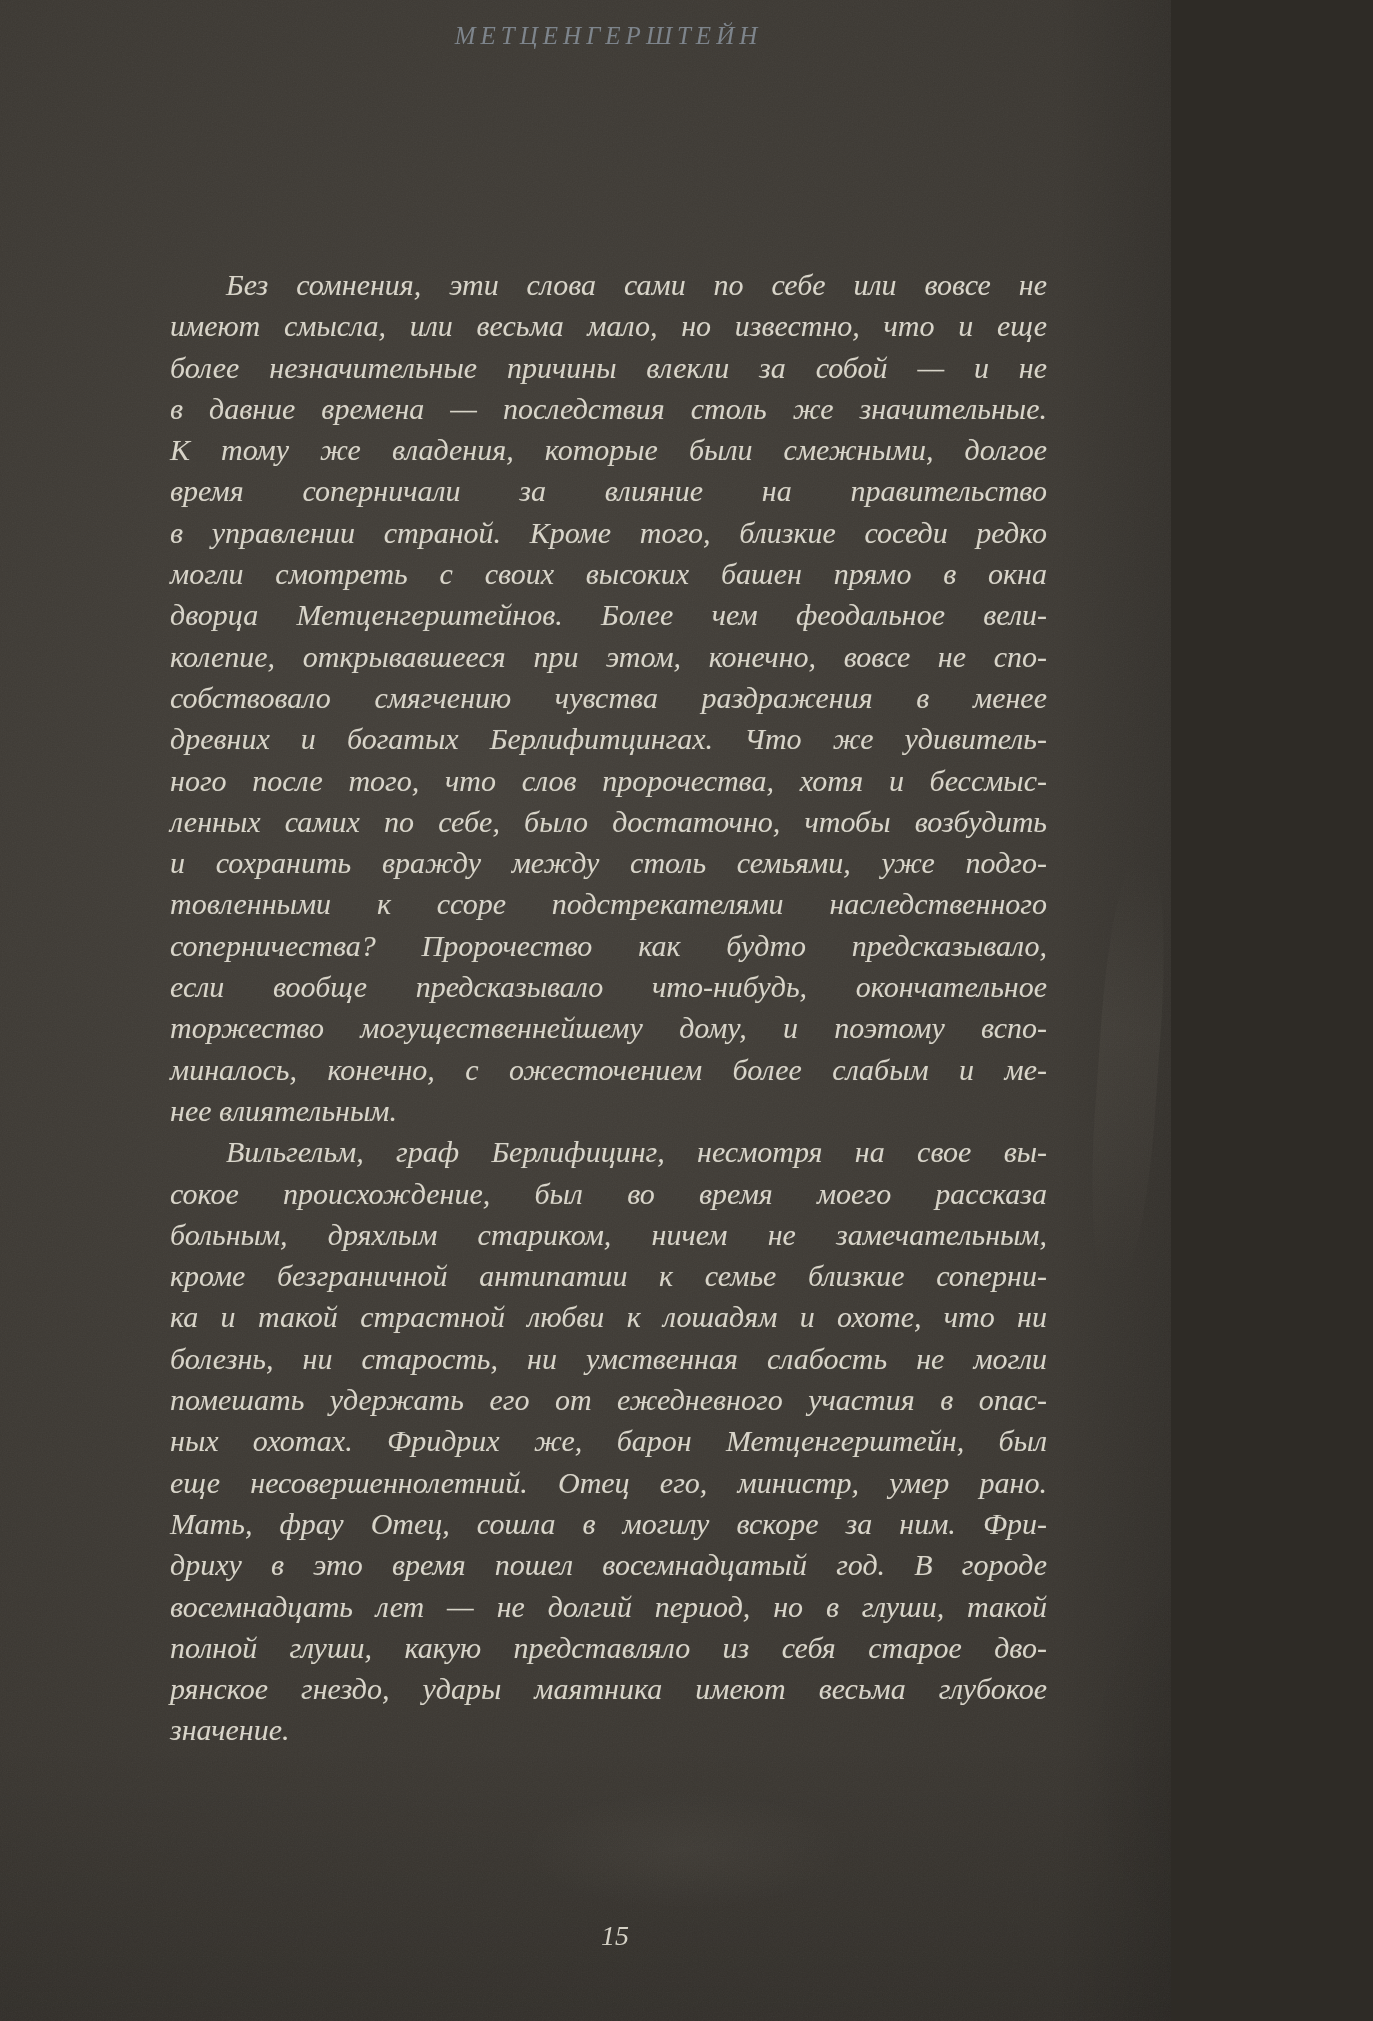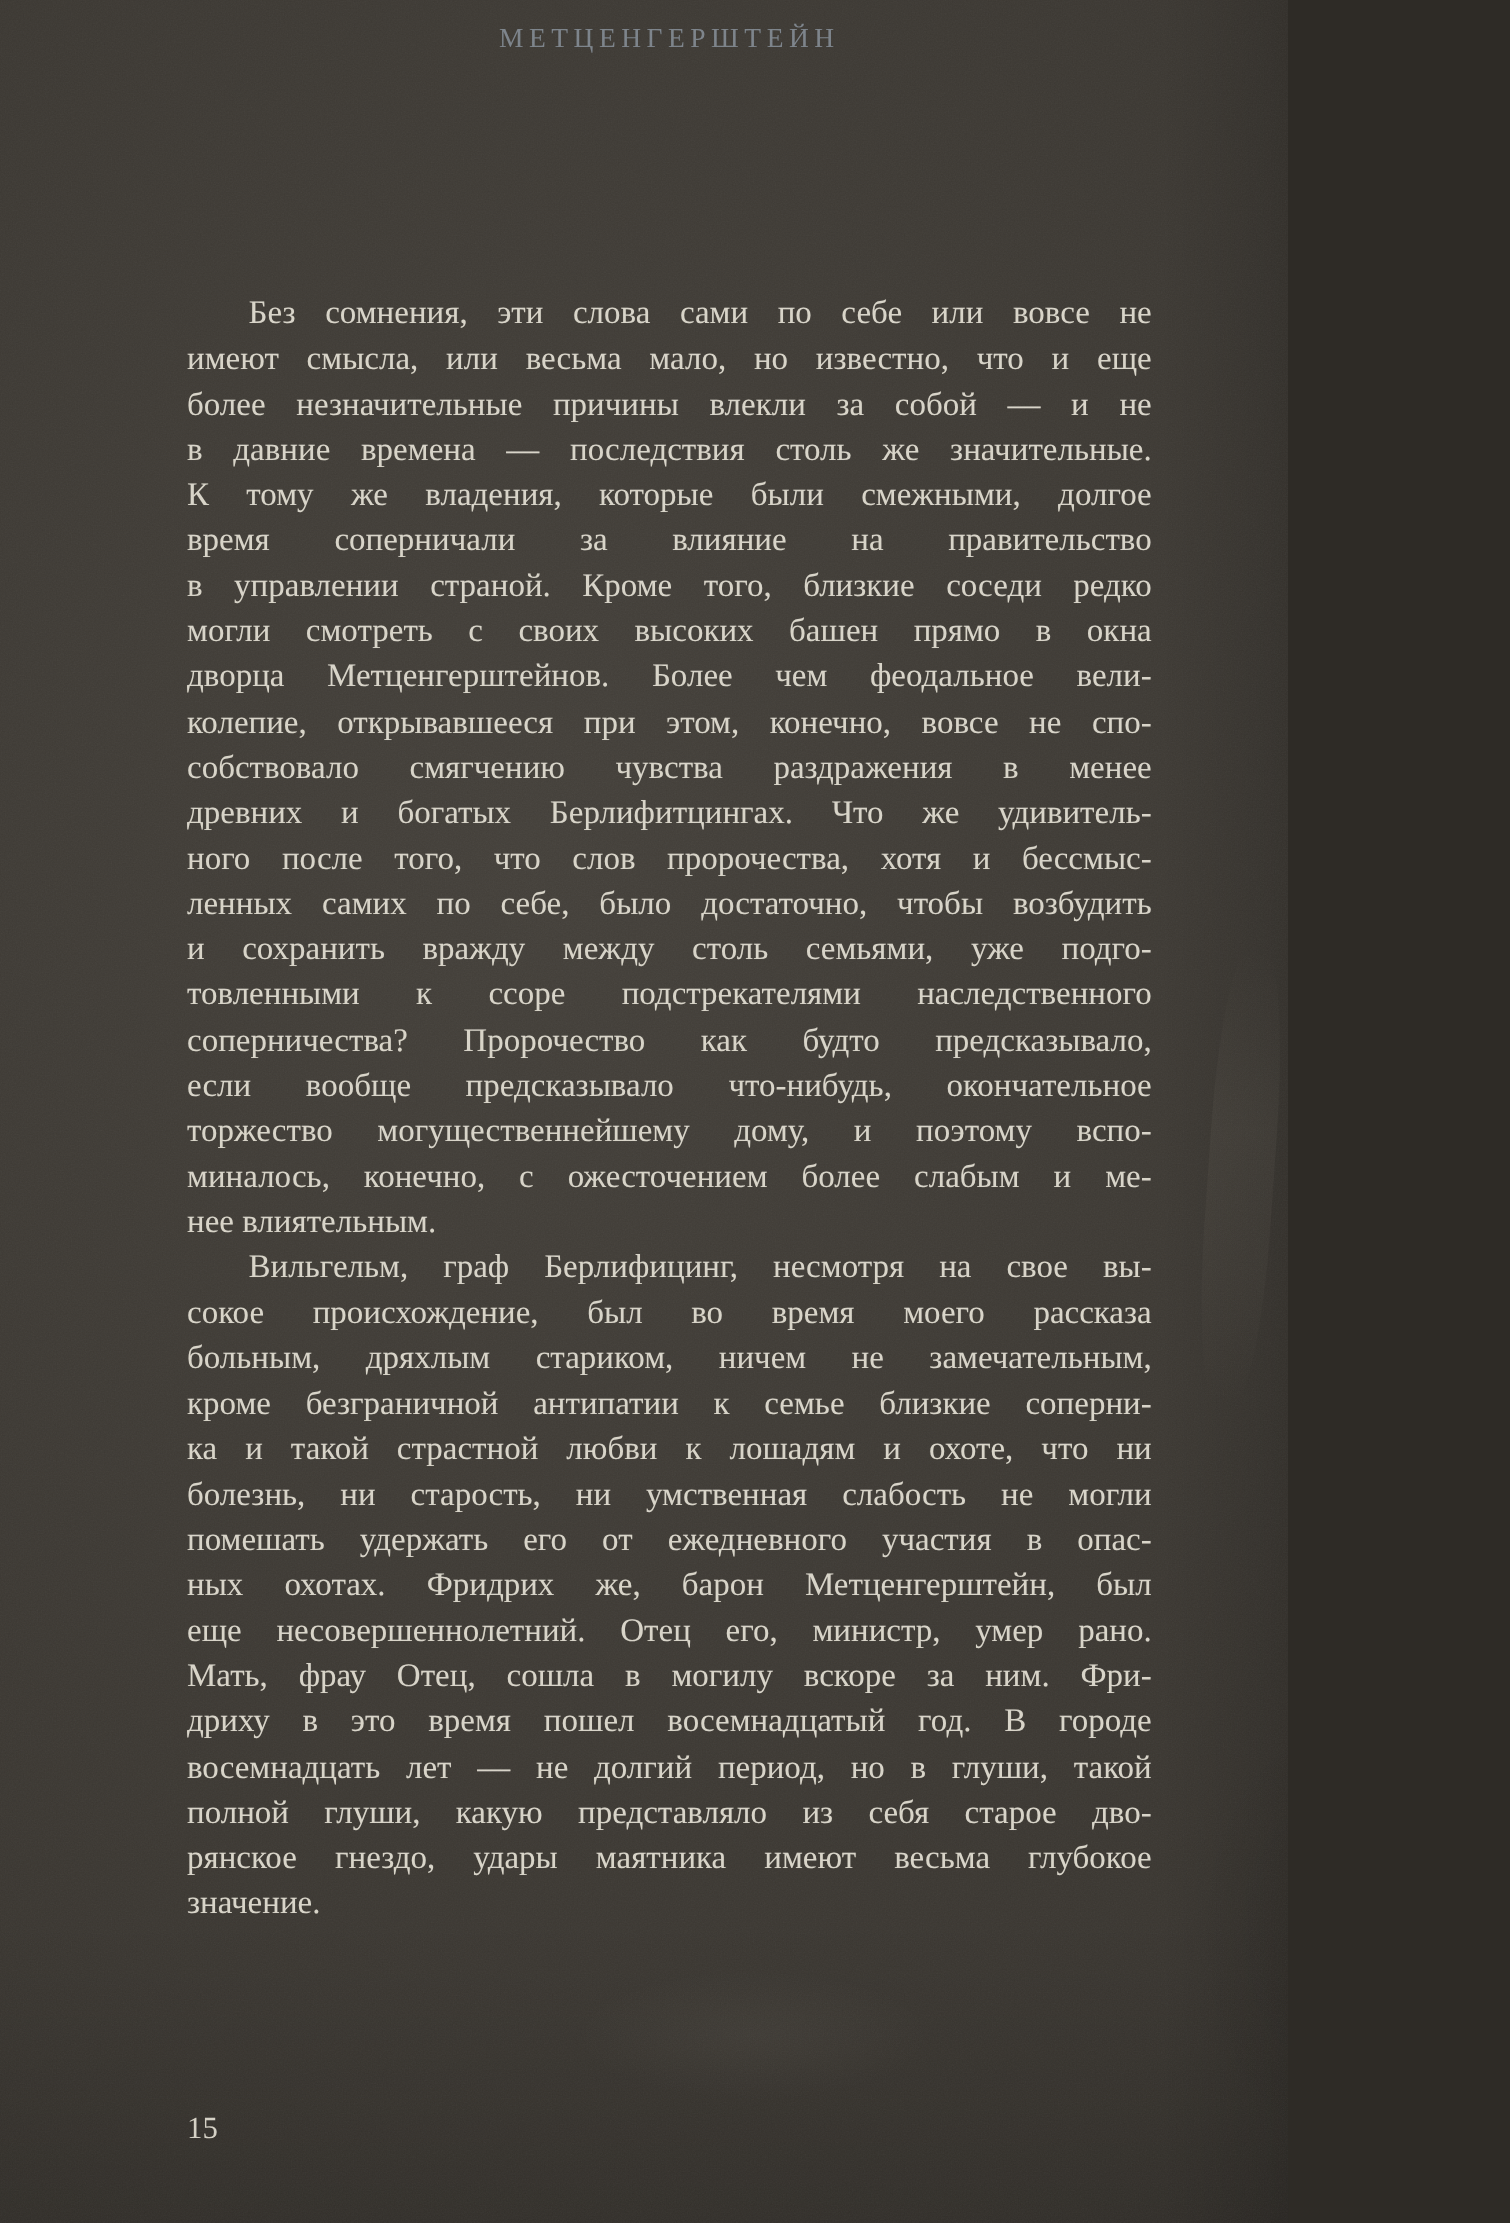--- a/index.html
+++ b/index.html
@@ -17,20 +17,21 @@
   }
   .page{
     position:relative;
     width:1171px;height:2021px;
     background:
       radial-gradient(ellipse 120% 90% at 42% 38%, rgba(255,255,255,0.035), rgba(0,0,0,0.10) 88%),
       linear-gradient(to right, rgba(0,0,0,0) 90%, rgba(0,0,0,0.14) 100%),
       linear-gradient(to bottom, rgba(0,0,0,0) 86%, rgba(0,0,0,0.12) 100%),
       var(--bg);
     overflow:hidden;
+    font-style:italic;
   }
   .running-head{
     position:absolute;
     left:170px;top:22px;width:877px;
     text-align:center;
     font-size:25px;
     letter-spacing:5px;
     color:var(--header);
     opacity:0.85;
   }
@@ -45,21 +46,21 @@
   .line{
     text-align:justify;
     text-align-last:justify;
     white-space:normal;
   }
   .line.indent{ text-indent:56px; }
   .line.last{ text-align-last:left; }
   .folio{
     position:absolute;
     left:170px;top:1920px;width:890px;
-    text-align:left;
+    text-align:center;
     font-size:28px;
     color:var(--folio);
   }
   .grain{
     position:absolute;inset:0;
     pointer-events:none;
   }
   .stain{
     position:absolute;
     pointer-events:none;

